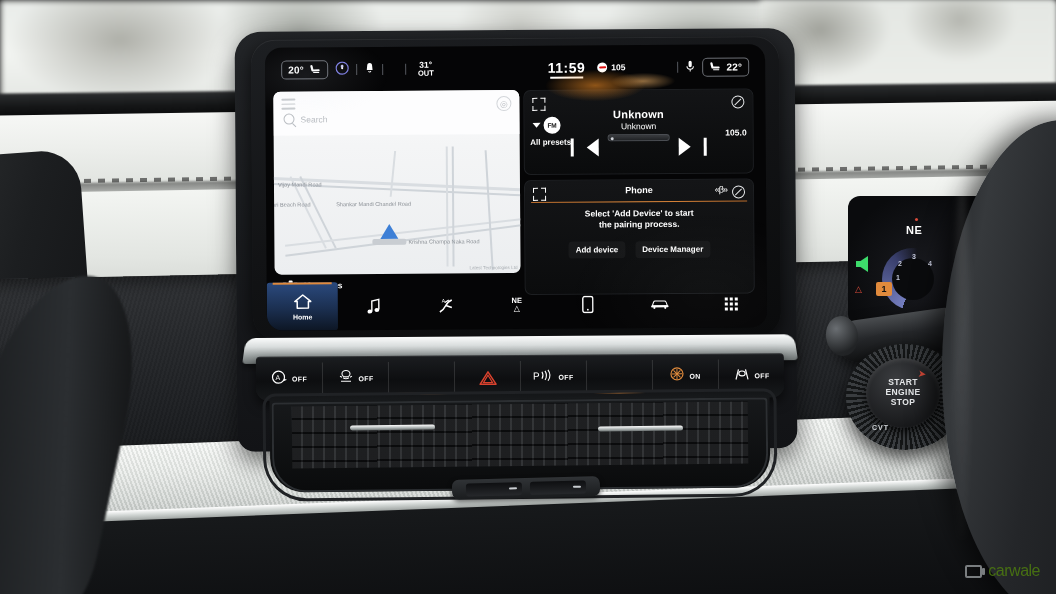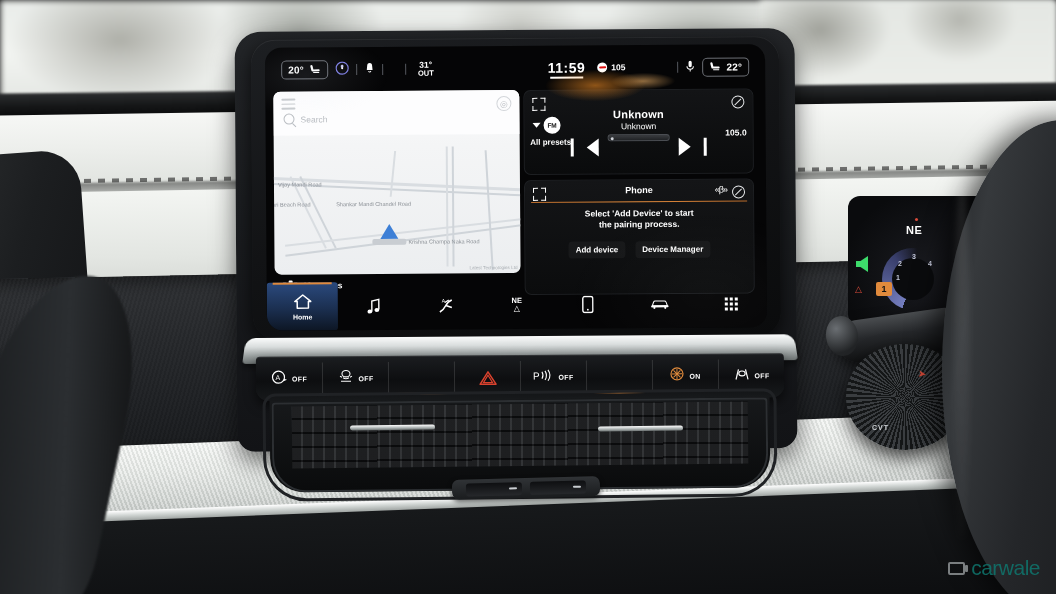--- a/index.html
+++ b/index.html
@@ -377,21 +377,21 @@
   .wheel-bl {
     position:absolute; left:-30px; top:270px; width:150px; height:340px;
     background:linear-gradient(80deg,#16181a,#2b2e31 60%,#101112);
     border-radius:60% 40% 20% 10%; transform:rotate(12deg);
     filter:blur(1px);
   }
 
   
   .watermark {
     position:absolute; right:16px; bottom:14px; display:flex; align-items:center; gap:6px;
-    color:#0f766e; font-size:21px; letter-spacing:-.5px; opacity:.85;
+    color:#4d7c0f; font-size:16px; letter-spacing:-.5px; opacity:.85;
   }
   .wm-ic { width:17px; height:13px; border:2px solid #8e9295; border-radius:2px; position:relative; }
   .wm-ic::after{ content:""; position:absolute; right:-5px; top:1px; width:3px; height:7px; background:#8e9295; border-radius:1px;}
 </style>
 </head>
 <body>
 
 <div id="scene">
 
   <div class="bg-sky"></div>
@@ -746,20 +746,27 @@
       <div class="tn" style="left:46px; top:12px;">4</div>
     </div>
     <div class="gear-box">
         <span>1</span>
       </div>
   </div>
 
   <div class="stalk"></div>
   <div class="stalk-cap"></div>
   <div class="start-ring"></div>
+  <div class="start-btn">
+    <span class="st">
+      <span>START</span><br>
+      <span>ENGINE</span><br>
+      <span>STOP</span>
+    </span>
+  </div>
   <div class="start-red">➤</div>
   <div class="cvt-lbl">CVT</div>
 
   <div class="wheel">
     <div class="wheel-hl"></div>
   </div>
   <div class="wheel-bl"></div>
 
   <div class="watermark">
     <span class="wm-ic"></span>

